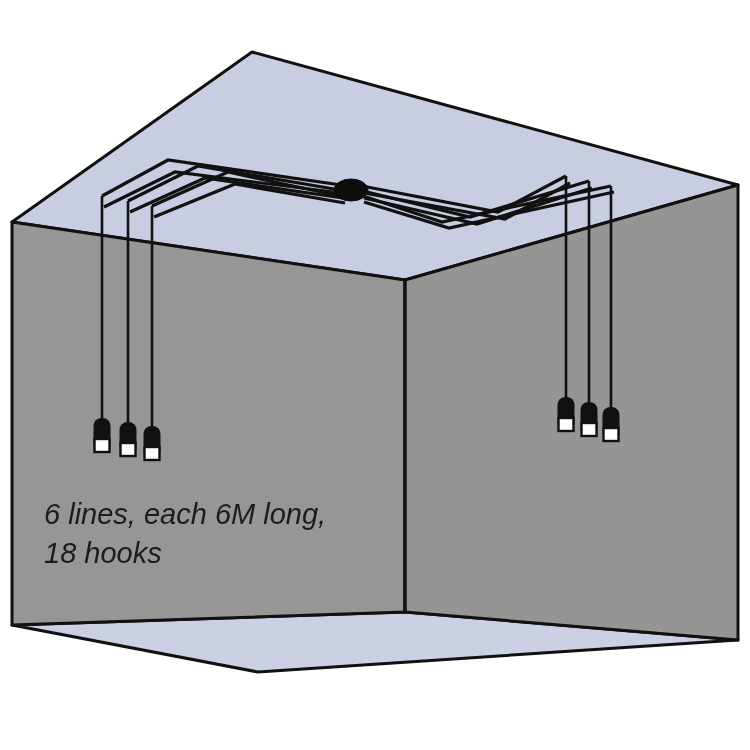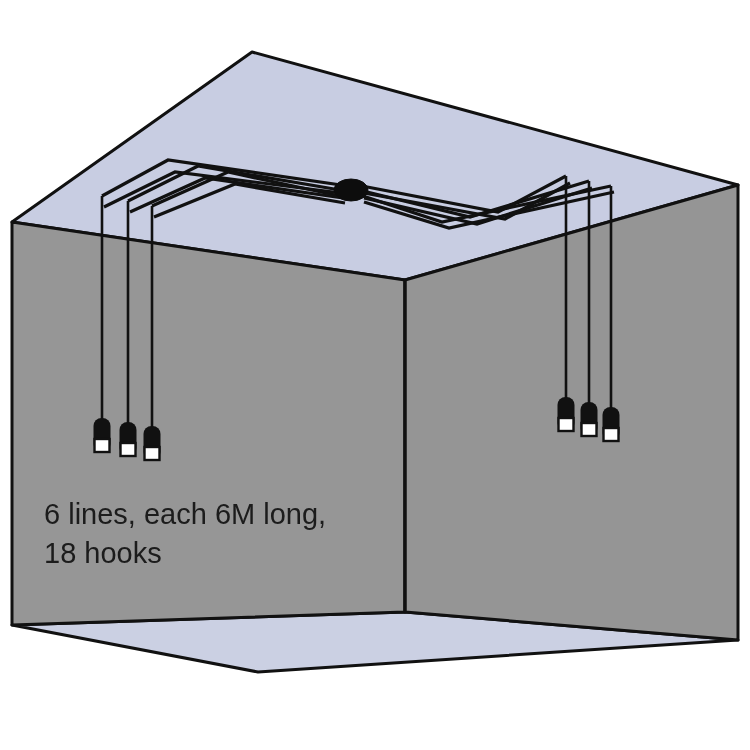--- a/index.html
+++ b/index.html
@@ -12,20 +12,21 @@
     width: 750px;
     height: 750px;
     overflow: hidden;
     font-family: "Liberation Sans", sans-serif;
   }
   #stage {
     position: relative;
     width: 626px;
     height: 750px;
     background: #ffffff;
+    font-style: italic;
   }
   #scene {
     position: absolute;
     left: 0;
     top: 0;
     width: 750px;
     height: 750px;
     display: block;
   }
   .caption-text {

